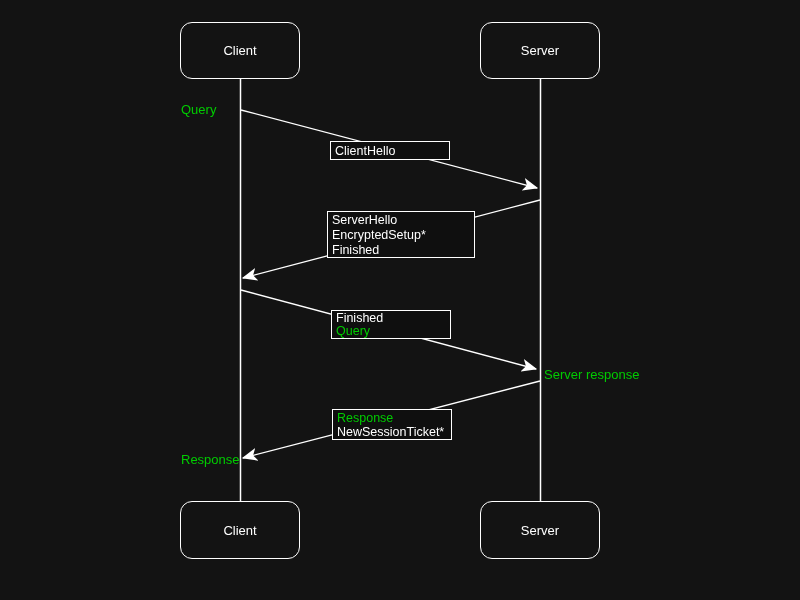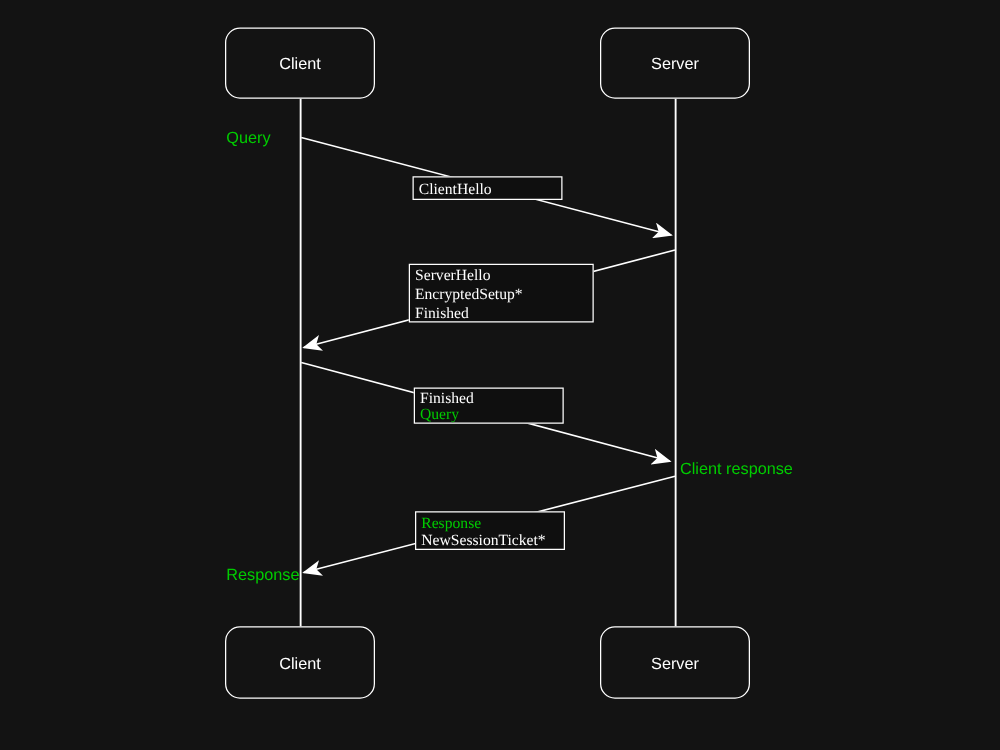--- a/index.html
+++ b/index.html
@@ -38,21 +38,20 @@
   .msg-box {
     position: absolute;
     border: 1px solid #ffffff;
     background: #0f0f0f;
     color: #ffffff;
     font-size: 12.5px;
     padding: 1px 4px;
     box-sizing: border-box;
     z-index: 2;
     overflow: hidden;
-    font-family: Liberation Serif, serif;
   }
   .msg-line {
     display: block;
     white-space: nowrap;
   }
   .tone-white { color: #ffffff; }
   .tone-green { color: #00cc00; }
   .side-label {
     position: absolute;
     color: #00cc00;
@@ -82,21 +81,21 @@
     <line x1="540" y1="381" x2="243" y2="458" stroke="#ffffff" stroke-width="1.3" marker-end="url(#arrow)"></line>
   </svg>
 
   <div class="actor-box" style="left:180px; top:22px;">Client</div>
   <div class="actor-box" style="left:480px; top:22px;">Server</div>
 
   <div class="actor-box" style="left:180px; top:501px; height:58px;">Client</div>
   <div class="actor-box" style="left:480px; top:501px; height:58px;">Server</div>
 
   <div class="side-label" style="left:181px; top:102px;">Query</div>
-  <div class="side-label" style="left:544px; top:367px;">Client response</div>
+  <div class="side-label" style="left:544px; top:367px;">Server response</div>
   <div class="side-label" style="left:181px; top:452px;">Response</div>
 
   <div class="msg-box" style="left:330px; top:141px; width:120px; height:19px; line-height:16px;">
     <span class="msg-line tone-white">ClientHello</span>
   </div>
 
   <div class="msg-box" style="left:327px; top:211px; width:148px; height:47px; line-height:15.2px;">
     <span class="msg-line tone-white">ServerHello</span>
     <span class="msg-line tone-white">EncryptedSetup*</span>
     <span class="msg-line tone-white">Finished</span>

